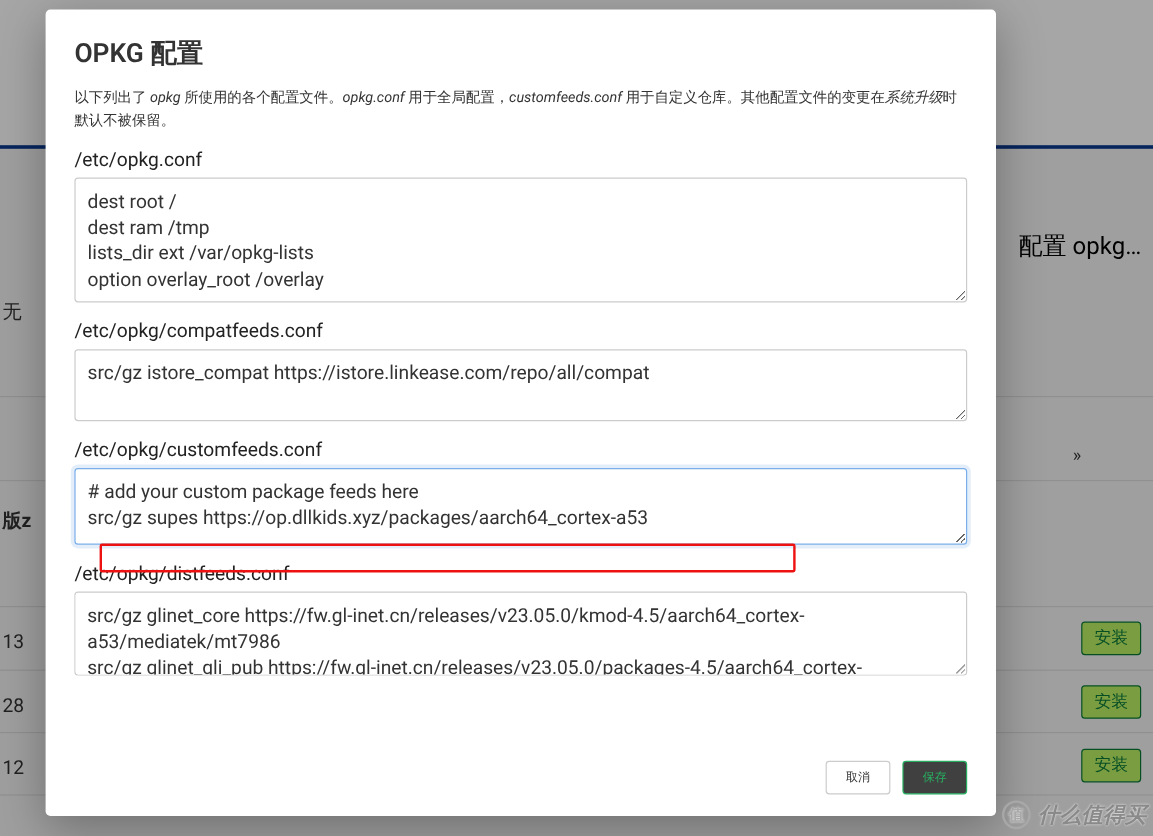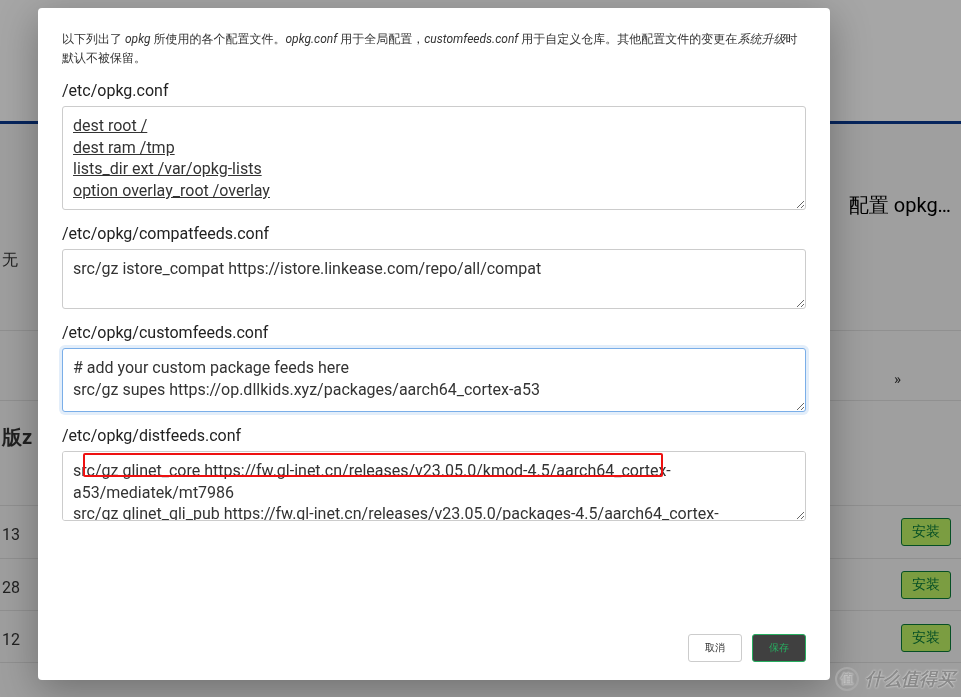--- a/index.html
+++ b/index.html
@@ -42,21 +42,21 @@
     .bg-left-text {
       position: absolute;
       left: 2px;
       top: 250px;
       font-size: 16px;
     }
     .bg-left-ver {
       position: absolute;
       left: 2px;
       top: 424px;
-      font-size: 20px;
+      font-size: 16px;
       font-weight: bold;
     }
     .bg-num {
       position: absolute;
       left: 2px;
       font-size: 16px;
     }
     .bg-paginate {
       position: absolute;
       right: 60px;
@@ -121,21 +121,21 @@
       border: 1px solid #ccc;
       border-radius: 3px;
       padding: 8px 10px;
       font-family: inherit;
       font-size: 16px;
       color: #333;
       resize: both;
       line-height: 1.35;
       overflow-y: scroll;
     }
-    .ta-opkg { height: 104px; text-decoration: underline; }
+    .ta-opkg { height: 104px; }
     .ta-compat { height: 60px; }
     .ta-custom { height: 64px; border: 1px solid #7aaee8; box-shadow: 0 0 0 3px rgba(100,160,230,0.18); }
     .ta-dist { height: 70px; }
     .highlight-box {
       position: absolute;
       border: 2px solid #e11;
       border-radius: 2px;
       pointer-events: none;
     }
     .modal-footer {
@@ -205,20 +205,21 @@
   <span class="bg-num" style="top:578px">28</span>
   <span class="bg-num" style="top:630px">12</span>
   <button class="bg-install-btn" style="top:518px">安装</button>
   <button class="bg-install-btn" style="top:571px">安装</button>
   <button class="bg-install-btn" style="top:624px">安装</button>
 </div>
 
 <div class="backdrop"></div>
 
 <div class="modal">
+  <h2 class="modal-title">OPKG 配置</h2>
   <p class="modal-desc">
     <span>以下列出了 </span><em>opkg</em><span> 所使用的各个配置文件。</span><em>opkg.conf</em><span> 用于全局配置，</span><em>customfeeds.conf</em><span> 用于自定义仓库。其他配置文件的变更在</span><em>系统升级</em><span>时默认不被保留。</span>
   </p>
 
   <div class="conf-section">
     <div class="conf-label">/etc/opkg.conf</div>
     <textarea class="conf-textarea ta-opkg" style="">dest root /
 dest ram /tmp
 lists_dir ext /var/opkg-lists
 option overlay_root /overlay</textarea>

